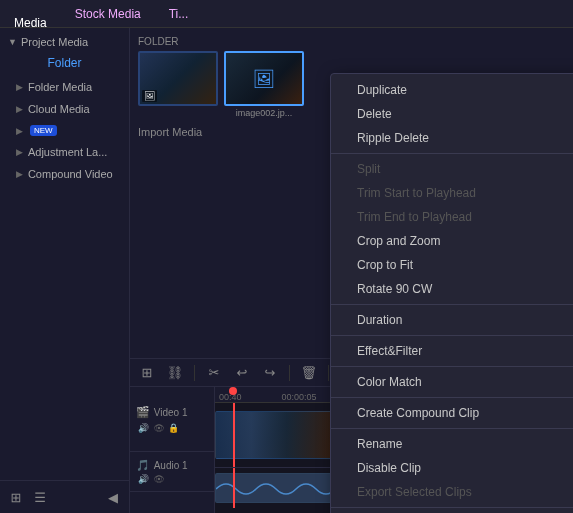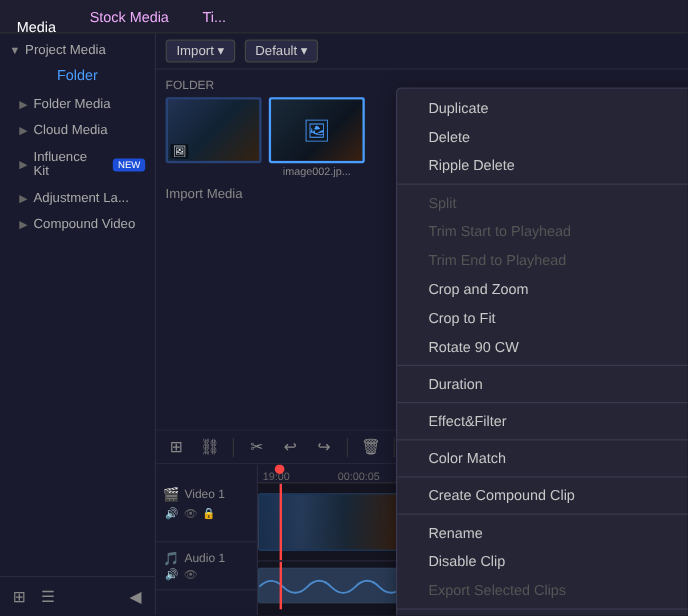--- a/index.html
+++ b/index.html
@@ -414,44 +414,39 @@
     <div class="sidebar-item">
       <span class="arrow">▶</span>
       <span>Folder Media</span>
     </div>
     <div class="sidebar-item">
       <span class="arrow">▶</span>
       <span>Cloud Media</span>
     </div>
     <div class="sidebar-item">
       <span class="arrow">▶</span>
-      <span>Influence Kit</span>
       <span class="badge-new">NEW</span>
     </div>
     <div class="sidebar-item">
       <span class="arrow">▶</span>
       <span>Adjustment La...</span>
     </div>
     <div class="sidebar-item">
       <span class="arrow">▶</span>
       <span>Compound Video</span>
     </div>
     <div class="sidebar-bottom">
       <div class="icon-btn">⊞</div>
       <div class="icon-btn">☰</div>
       <div class="icon-btn" style="margin-left:auto;">◀</div>
     </div>
   </div>
 
   <div class="content-area">
 
-    <div class="content-topbar">
-      <button class="import-btn">Import ▾</button>
-      <button class="default-btn">Default ▾</button>
-    </div>
 
     <div class="media-grid">
       <div class="folder-label">FOLDER</div>
       <div style="display:flex; flex-wrap:wrap; gap:6px;">
 
         <div style="display:flex;flex-direction:column;align-items:center;">
           <div class="media-thumb" style="background:#2244aa33; border:2px solid #4a9eff44;">
             <div class="thumb-img" style="width:100%;height:100%;background:linear-gradient(135deg,#223355 0%,#112233 50%,#332211 100%);">
             </div>
             <span class="img-icon">🖼</span>
@@ -512,21 +507,21 @@
                 <span class="tc-btn">👁</span>
               </div>
             </div>
           </div>
         </div>
 
         <div class="tracks-area">
 
           <div class="time-ruler">
             <div class="playhead-circle"></div>
-            <span class="ruler-mark">19:00</span>
+            <span class="ruler-mark">00:40</span>
             <span class="ruler-mark">00:00:05</span>
           </div>
 
           <div class="video-track">
             <div class="video-clip">
               <div style="width:100%;height:100%;background:linear-gradient(90deg,#1a3050 0%,#2a4060 30%,#1a2a3a 60%,#3a2010 100%);opacity:0.8;"></div>
             </div>
             <div class="playhead-line"></div>
             <div class="tl-right-btn">+</div>
           </div>

